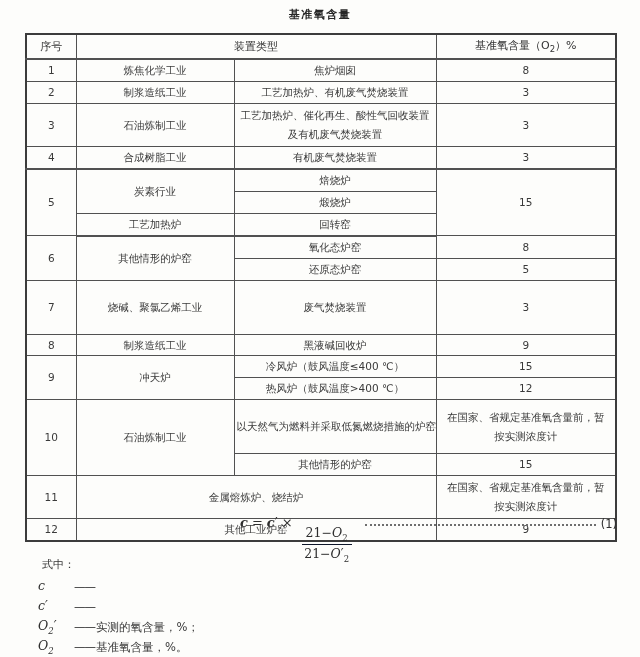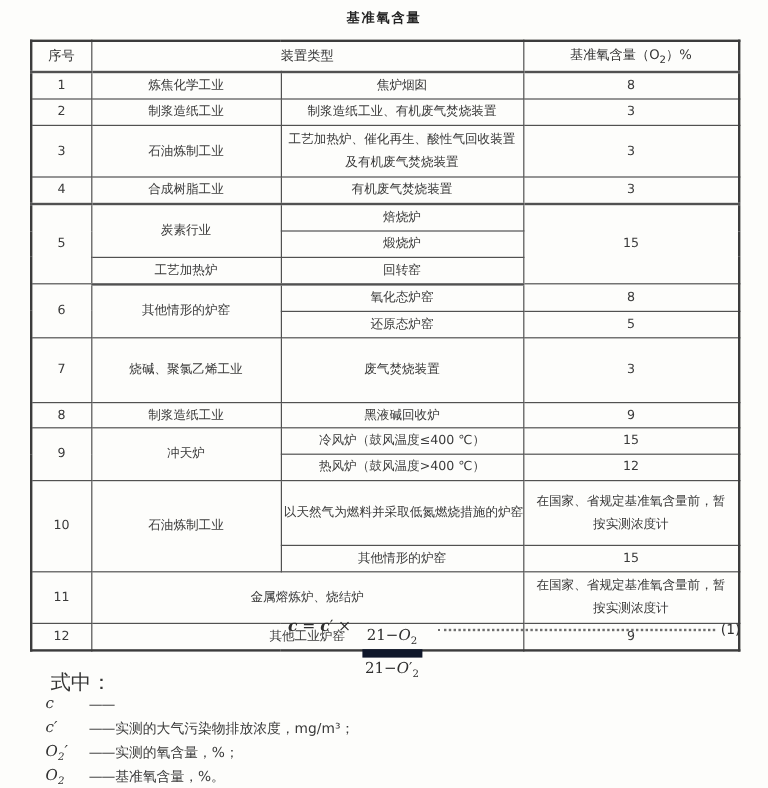--- a/index.html
+++ b/index.html
@@ -35,28 +35,28 @@
   .formula{
     position:absolute;left:25px;top:496px;width:592px;height:52px;
     display:flex;align-items:center;
     font-family:"DejaVu Serif",serif;font-size:13px;color:#2e2e2e;
   }
   .f-start{margin-left:215px;display:flex;align-items:center;}
   .f-it{font-style:italic;font-weight:bold;}
   .f-op{margin:0 4px;font-style:normal;}
   .frac{display:inline-flex;flex-direction:column;align-items:center;
     margin:0 5px;font-size:12.5px;line-height:1.2;}
-  .frac .num{border-bottom:7px solid #0f172a;padding:0 4px 1px;margin-top:44px;}
+  .frac .num{border-bottom:1px solid #0f172a;padding:0 4px 1px;margin-top:44px;}
   .frac .den{padding-top:1px;}
   .frac i{font-style:italic;}
   sub.f-sub{font-size:8.5px;}
   .leader{flex:1;height:0;border-bottom:2px dotted #6e6e6e;margin:6px 5px 0 8px;}
   .eqno{font-family:"DejaVu Sans",sans-serif;font-size:11.5px;margin-top:3px;}
   
-  .where{position:absolute;left:42px;top:557px;font-size:17px;color:#333;}
+  .where{position:absolute;left:42px;top:557px;font-size:11px;color:#333;}
   .defs{position:absolute;left:38px;top:577px;width:560px;}
   .def-row{display:flex;align-items:center;height:20px;font-size:11.5px;color:#3a3a3a;}
   .def-sym{width:36px;font-family:"DejaVu Serif",serif;font-style:italic;font-size:12.5px;color:#2e2e2e;}
   .def-sym sub{font-size:8.5px;}
   .def-dash{margin-right:1px;letter-spacing:-1px;}
 </style>
 </head>
 <body>
 
 <div class="title">基准氧含量</div>
@@ -76,21 +76,21 @@
   </tr>
   <tr class="h1">
     <td class="c-no">1</td>
     <td>炼焦化学工业</td>
     <td>焦炉烟囱</td>
     <td>8</td>
   </tr>
   <tr class="h1">
     <td class="c-no">2</td>
     <td>制浆造纸工业</td>
-    <td>制浆造纸工业、有机废气焚烧装置</td>
+    <td>工艺加热炉、有机废气焚烧装置</td>
     <td>3</td>
   </tr>
   <tr class="h2">
     <td class="c-no">3</td>
     <td>石油炼制工业</td>
     <td>工艺加热炉、催化再生、酸性气回收装置及有机废气焚烧装置</td>
     <td>3</td>
   </tr>
   <tr class="h1 b-heavy">
     <td class="c-no">4</td>
@@ -185,21 +185,20 @@
 <div class="where">式中：</div>
 
 <div class="defs">
   <div class="def-row">
     <span class="def-sym"><span>c</span><sub></sub><span></span></span>
     <span class="def-dash">——</span>
   </div>
   <div class="def-row">
     <span class="def-sym"><span>c</span><sub></sub><span>′</span></span>
     <span class="def-dash">——</span>
-    <span class="def-text">实测的大气污染物排放浓度，mg/m³；</span>
   </div>
   <div class="def-row">
     <span class="def-sym"><span>O</span><sub>2</sub><span>′</span></span>
     <span class="def-dash">——</span>
     <span class="def-text">实测的氧含量，%；</span>
   </div>
   <div class="def-row">
     <span class="def-sym"><span>O</span><sub>2</sub><span></span></span>
     <span class="def-dash">——</span>
     <span class="def-text">基准氧含量，%。</span>

